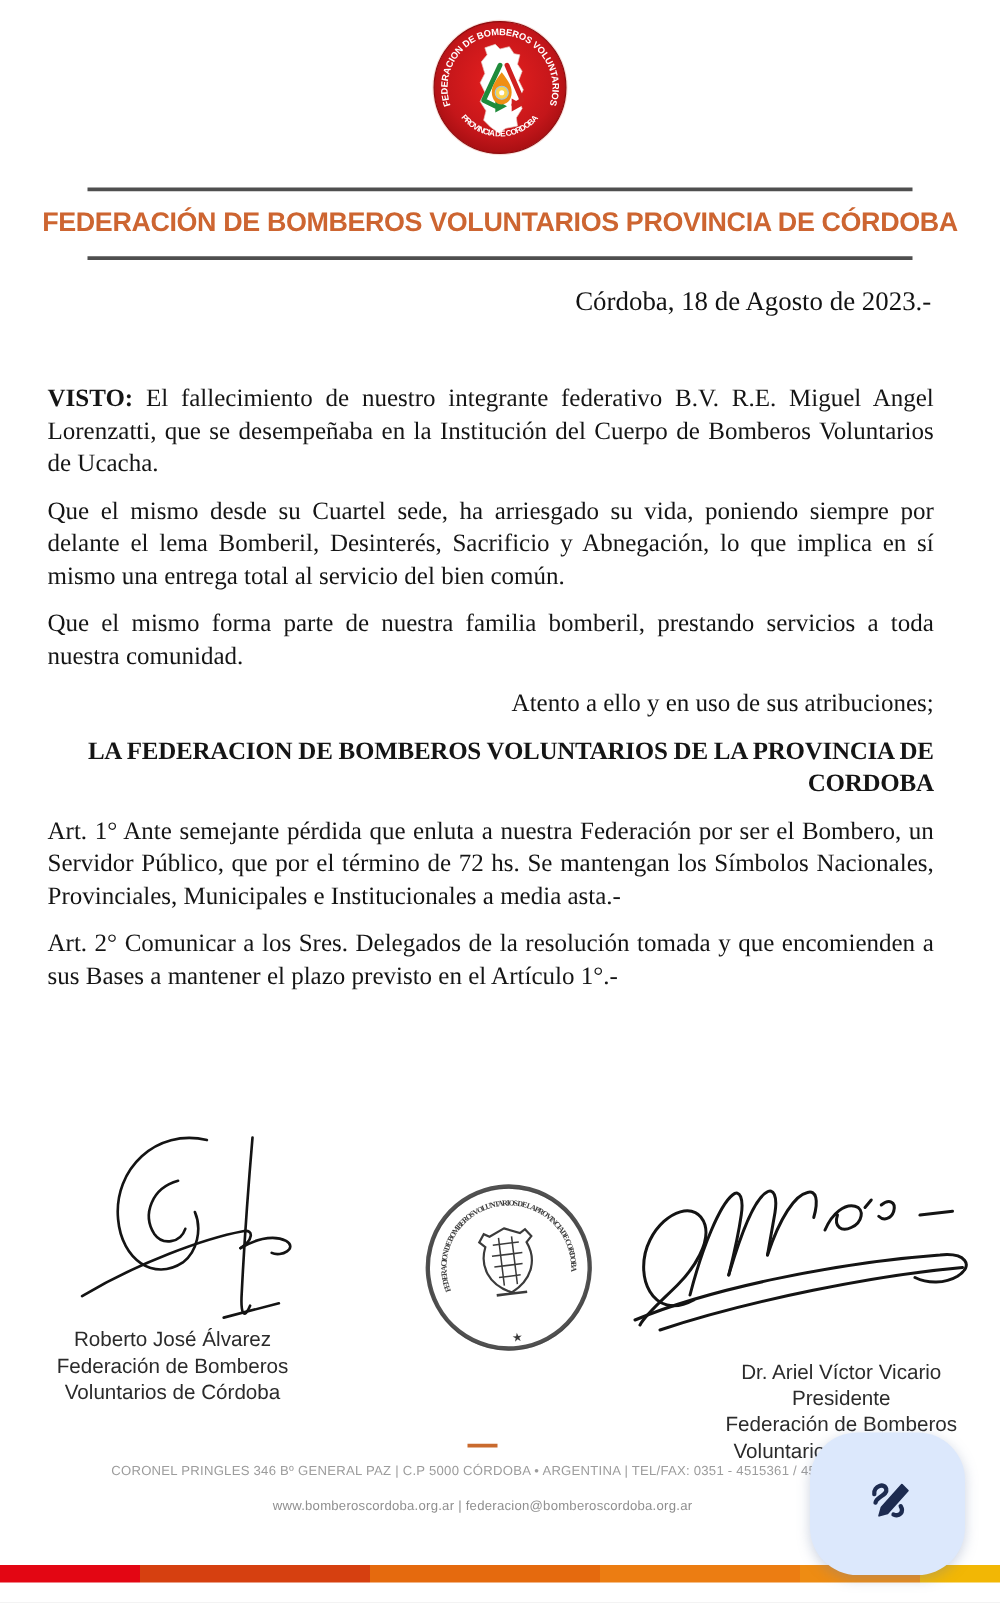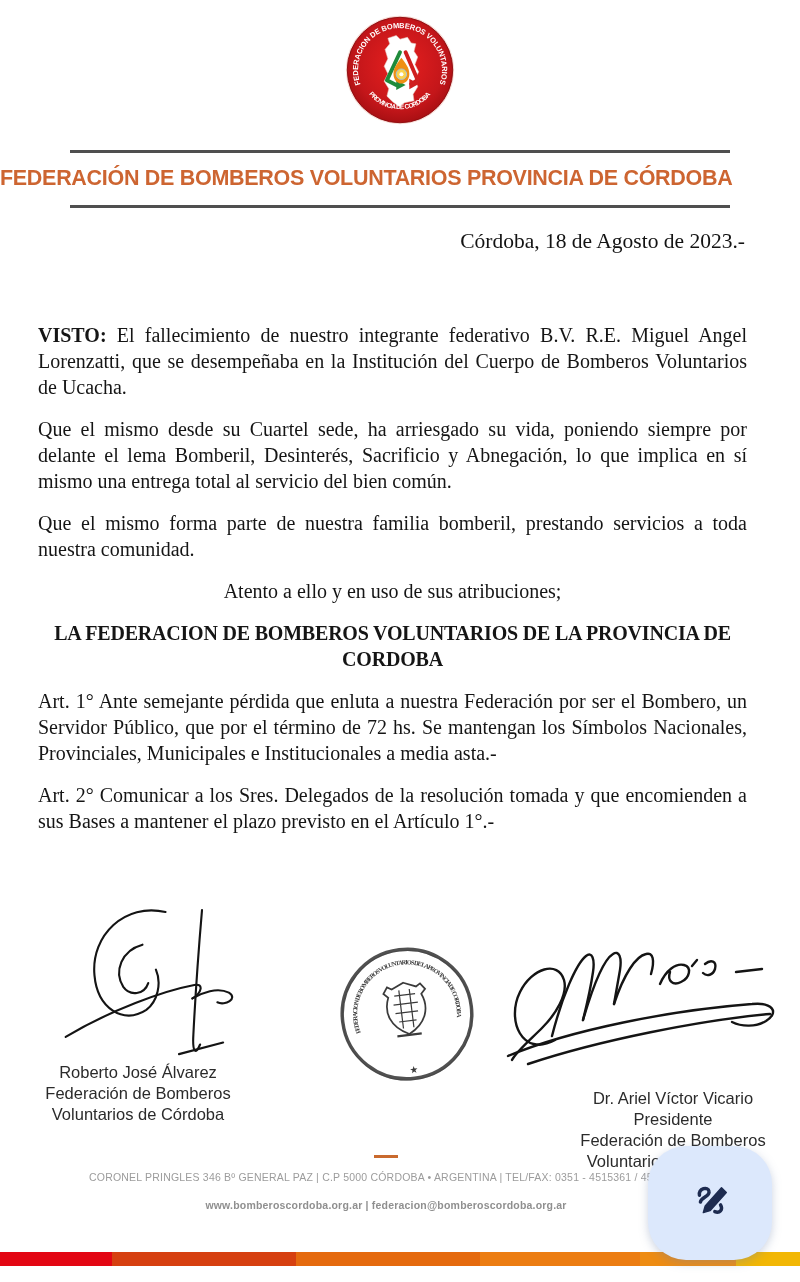--- a/index.html
+++ b/index.html
@@ -6,35 +6,35 @@
   .page{
     position:relative;width:800px;height:1282px;margin:0 auto;
     background:#ffffff;overflow:hidden;
     font-family:"Liberation Serif", serif;color:#151515;
   }
   
   .logo{position:absolute;left:344px;top:14px;width:112px;height:112px;}
   .rule{position:absolute;left:70px;width:660px;height:3px;background:#4f4f4f;}
   .rule1{top:150px;} .rule2{top:205px;}
   .org-title{
-    position:absolute;top:166px;left:0;width:800px;
+    position:absolute;top:166px;left:0;width:800px;text-align:center;
     font-family:"Liberation Sans", sans-serif;font-weight:bold;
     font-size:21.5px;letter-spacing:-0.3px;color:#cd6531;
   }
   .date-line{
     position:absolute;top:229px;right:55px;
     font-size:21.5px;color:#131313;text-align:center;
   }
   
   .doc-body{
     position:absolute;top:306px;left:38px;width:709px;
     font-size:20px;line-height:26px;
   }
-  .doc-body p{margin:16px 0 12px;text-align:justify;}
-  .doc-body .single{text-align:center;}
+  .doc-body p{margin:0 0 12px;text-align:justify;}
+  .doc-body .single{text-align:right;}
   .b{font-weight:bold;}
   .heading{font-weight:bold;letter-spacing:-0.2px;margin:6px 0 12px;}
   .art2{margin-top:26px;}
   .art3{margin-top:46px;}
   
   .sig-svg{position:absolute;}
   .sig-secretary{left:58px;top:908px;width:192px;height:154px;}
   .sig-president{left:500px;top:942px;width:296px;height:132px;}
   .stamp{position:absolute;left:328px;top:944px;width:158px;height:140px;transform:rotate(-7deg);opacity:.92;}
   .sig-caption{
@@ -43,21 +43,21 @@
   }
   .cap-secretary{left:18px;top:1062px;width:240px;}
   .cap-president{left:548px;top:1048px;width:250px;margin-top:40px;}
   
   .footer-dash{position:absolute;left:374px;top:1155px;width:24px;height:3px;background:#c96a2e;}
   .footer-text{
     position:absolute;left:0;top:1171px;width:772px;text-align:center;
     font-family:"Liberation Sans", sans-serif;color:#9c9c9c;
   }
   .footer-line1{font-size:10.5px;letter-spacing:0.2px;margin:0 0 7px;}
-  .footer-line2{font-size:10.5px;letter-spacing:0.2px;font-weight:bold;color:#8f8f8f;margin:16px;}
+  .footer-line2{font-size:10.5px;letter-spacing:0.2px;font-weight:normal;color:#8f8f8f;margin:16px;}
   .gradient-bar{
     position:absolute;left:0;top:1252px;width:800px;height:14px;
     background:linear-gradient(to right,
       #e30613 0%, #e30613 14%,
       #d64010 14%, #d64010 37%,
       #e56a0e 37%, #e56a0e 60%,
       #ec7d12 60%, #ec7d12 80%,
       #ee8c13 80%, #ee8c13 92%,
       #f2b705 92%, #f2b705 100%);
   }

